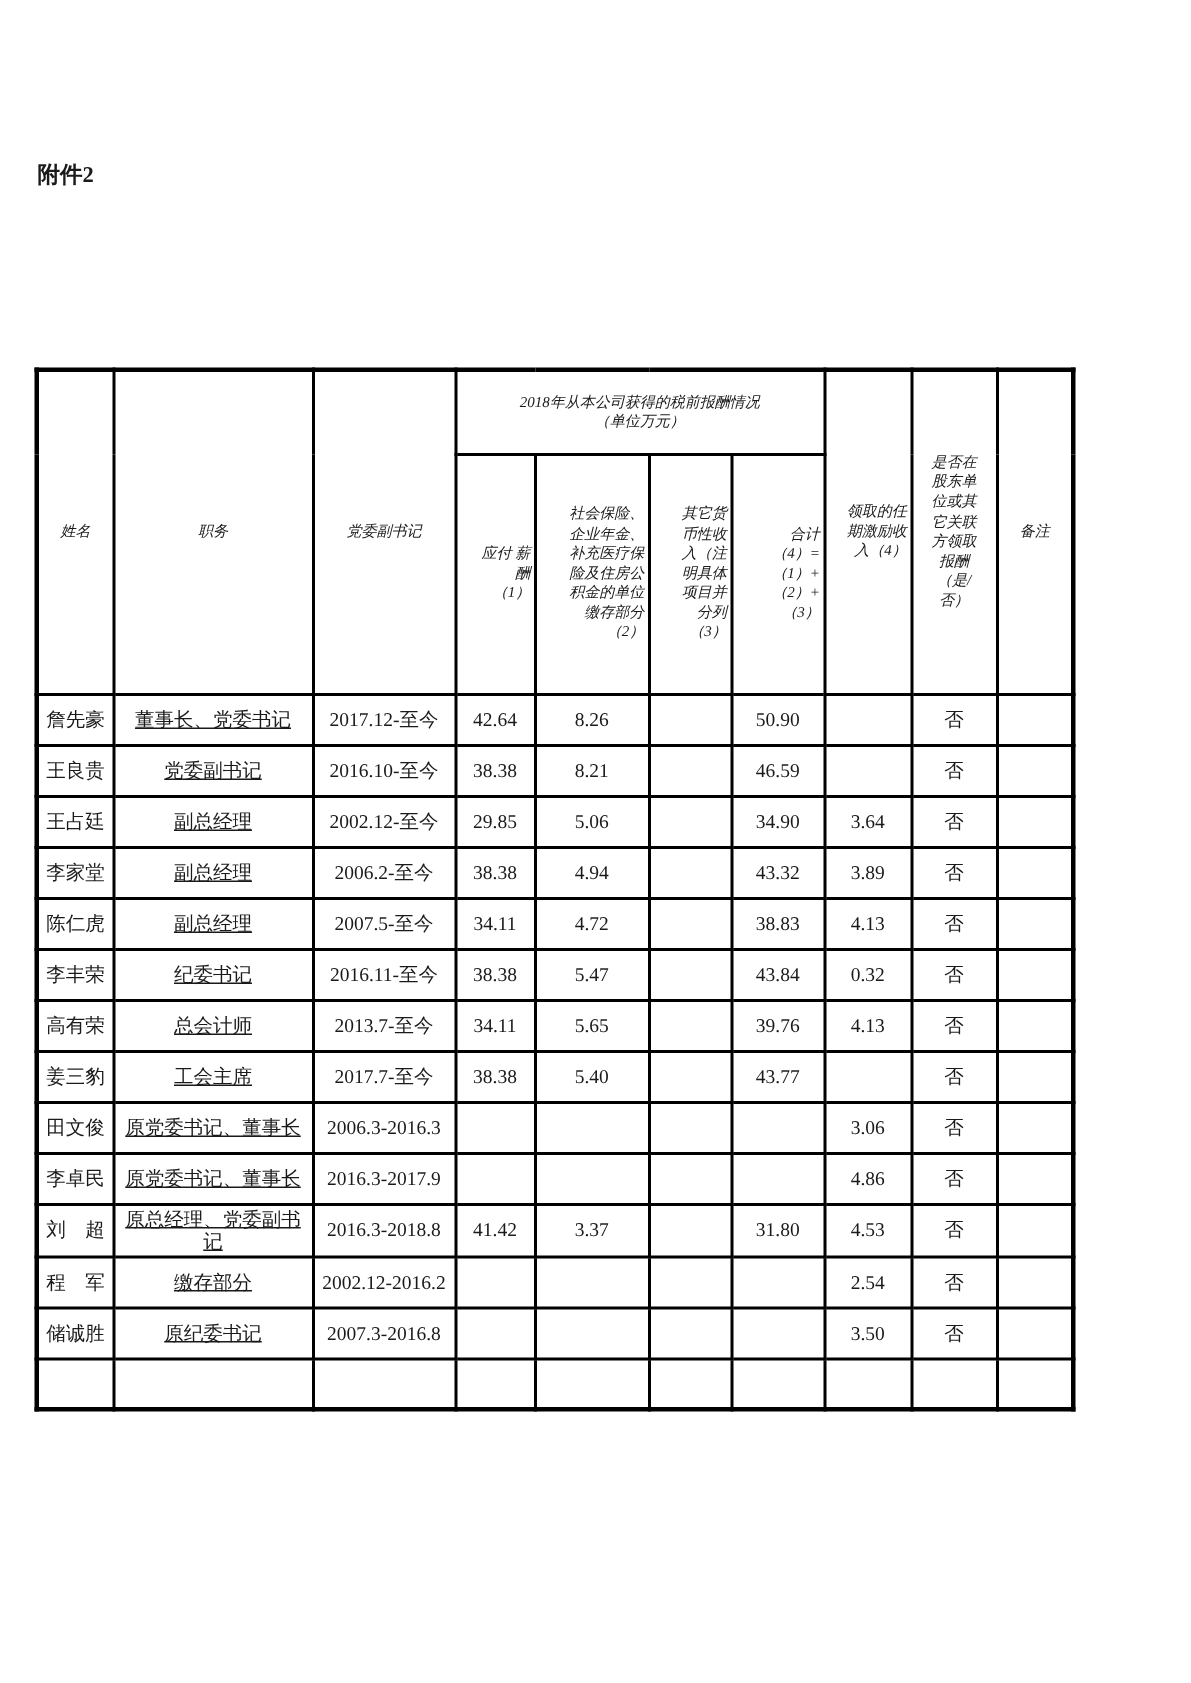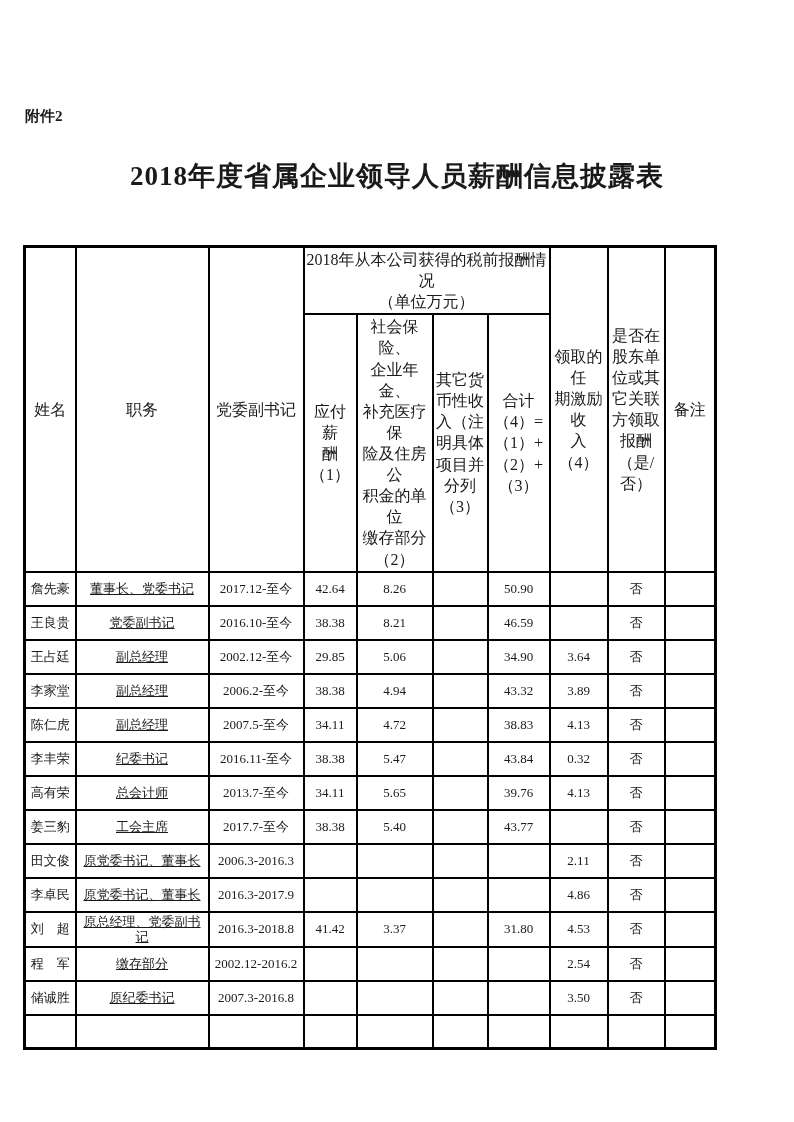--- a/index.html
+++ b/index.html
@@ -44,47 +44,47 @@
     border: 3px solid #000;
   }
   .salary-table th, .salary-table td {
     border: 2px solid #000;
     padding: 1px 2px;
     vertical-align: middle;
     overflow: hidden;
   }
   .salary-table th {
     font-weight: normal;
-    font-size: 16px;
+    font-size: 10px;
     line-height: 1.32;
     text-align: center;
     white-space: pre-line;
+    font-style: italic;
   }
   .salary-table th.left {
-    text-align: center;
+    text-align: right;
   }
   .salary-table thead tr.group-row { height: 56px; }
   .salary-table thead tr.detail-row { height: 160px; }
   .salary-table tbody tr { height: 34px; }
   .salary-table td {
     font-size: 13px;
     text-align: center;
     line-height: 1.2;
   }
   .salary-table td.cell-position { font-size: 13px; text-decoration: underline; }
   .salary-table td.cell-tenure { font-size: 13px; }
 </style>
 </head>
 <body>
 
 <div class="page">
 
   <div class="attachment-label">附件2</div>
 
-  <div class="doc-title">2018年度省属企业领导人员薪酬信息披露表</div>
 
   <table class="salary-table">
     <colgroup>
       <col style="width:51px">
       <col style="width:133px">
       <col style="width:95px">
       <col style="width:53px">
       <col style="width:76px">
       <col style="width:55px">
       <col style="width:62px">
@@ -235,21 +235,21 @@
           <td class="cell-note"></td>
         </tr>
         <tr>
           <td class="cell-name">田文俊</td>
           <td class="cell-position">原党委书记、董事长</td>
           <td class="cell-tenure">2006.3-2016.3</td>
           <td class="cell-payable"></td>
           <td class="cell-insurance"></td>
           <td class="cell-other"></td>
           <td class="cell-total"></td>
-          <td class="cell-incentive">2.11</td>
+          <td class="cell-incentive">3.06</td>
           <td class="cell-related">否</td>
           <td class="cell-note"></td>
         </tr>
         <tr>
           <td class="cell-name">李卓民</td>
           <td class="cell-position">原党委书记、董事长</td>
           <td class="cell-tenure">2016.3-2017.9</td>
           <td class="cell-payable"></td>
           <td class="cell-insurance"></td>
           <td class="cell-other"></td>

